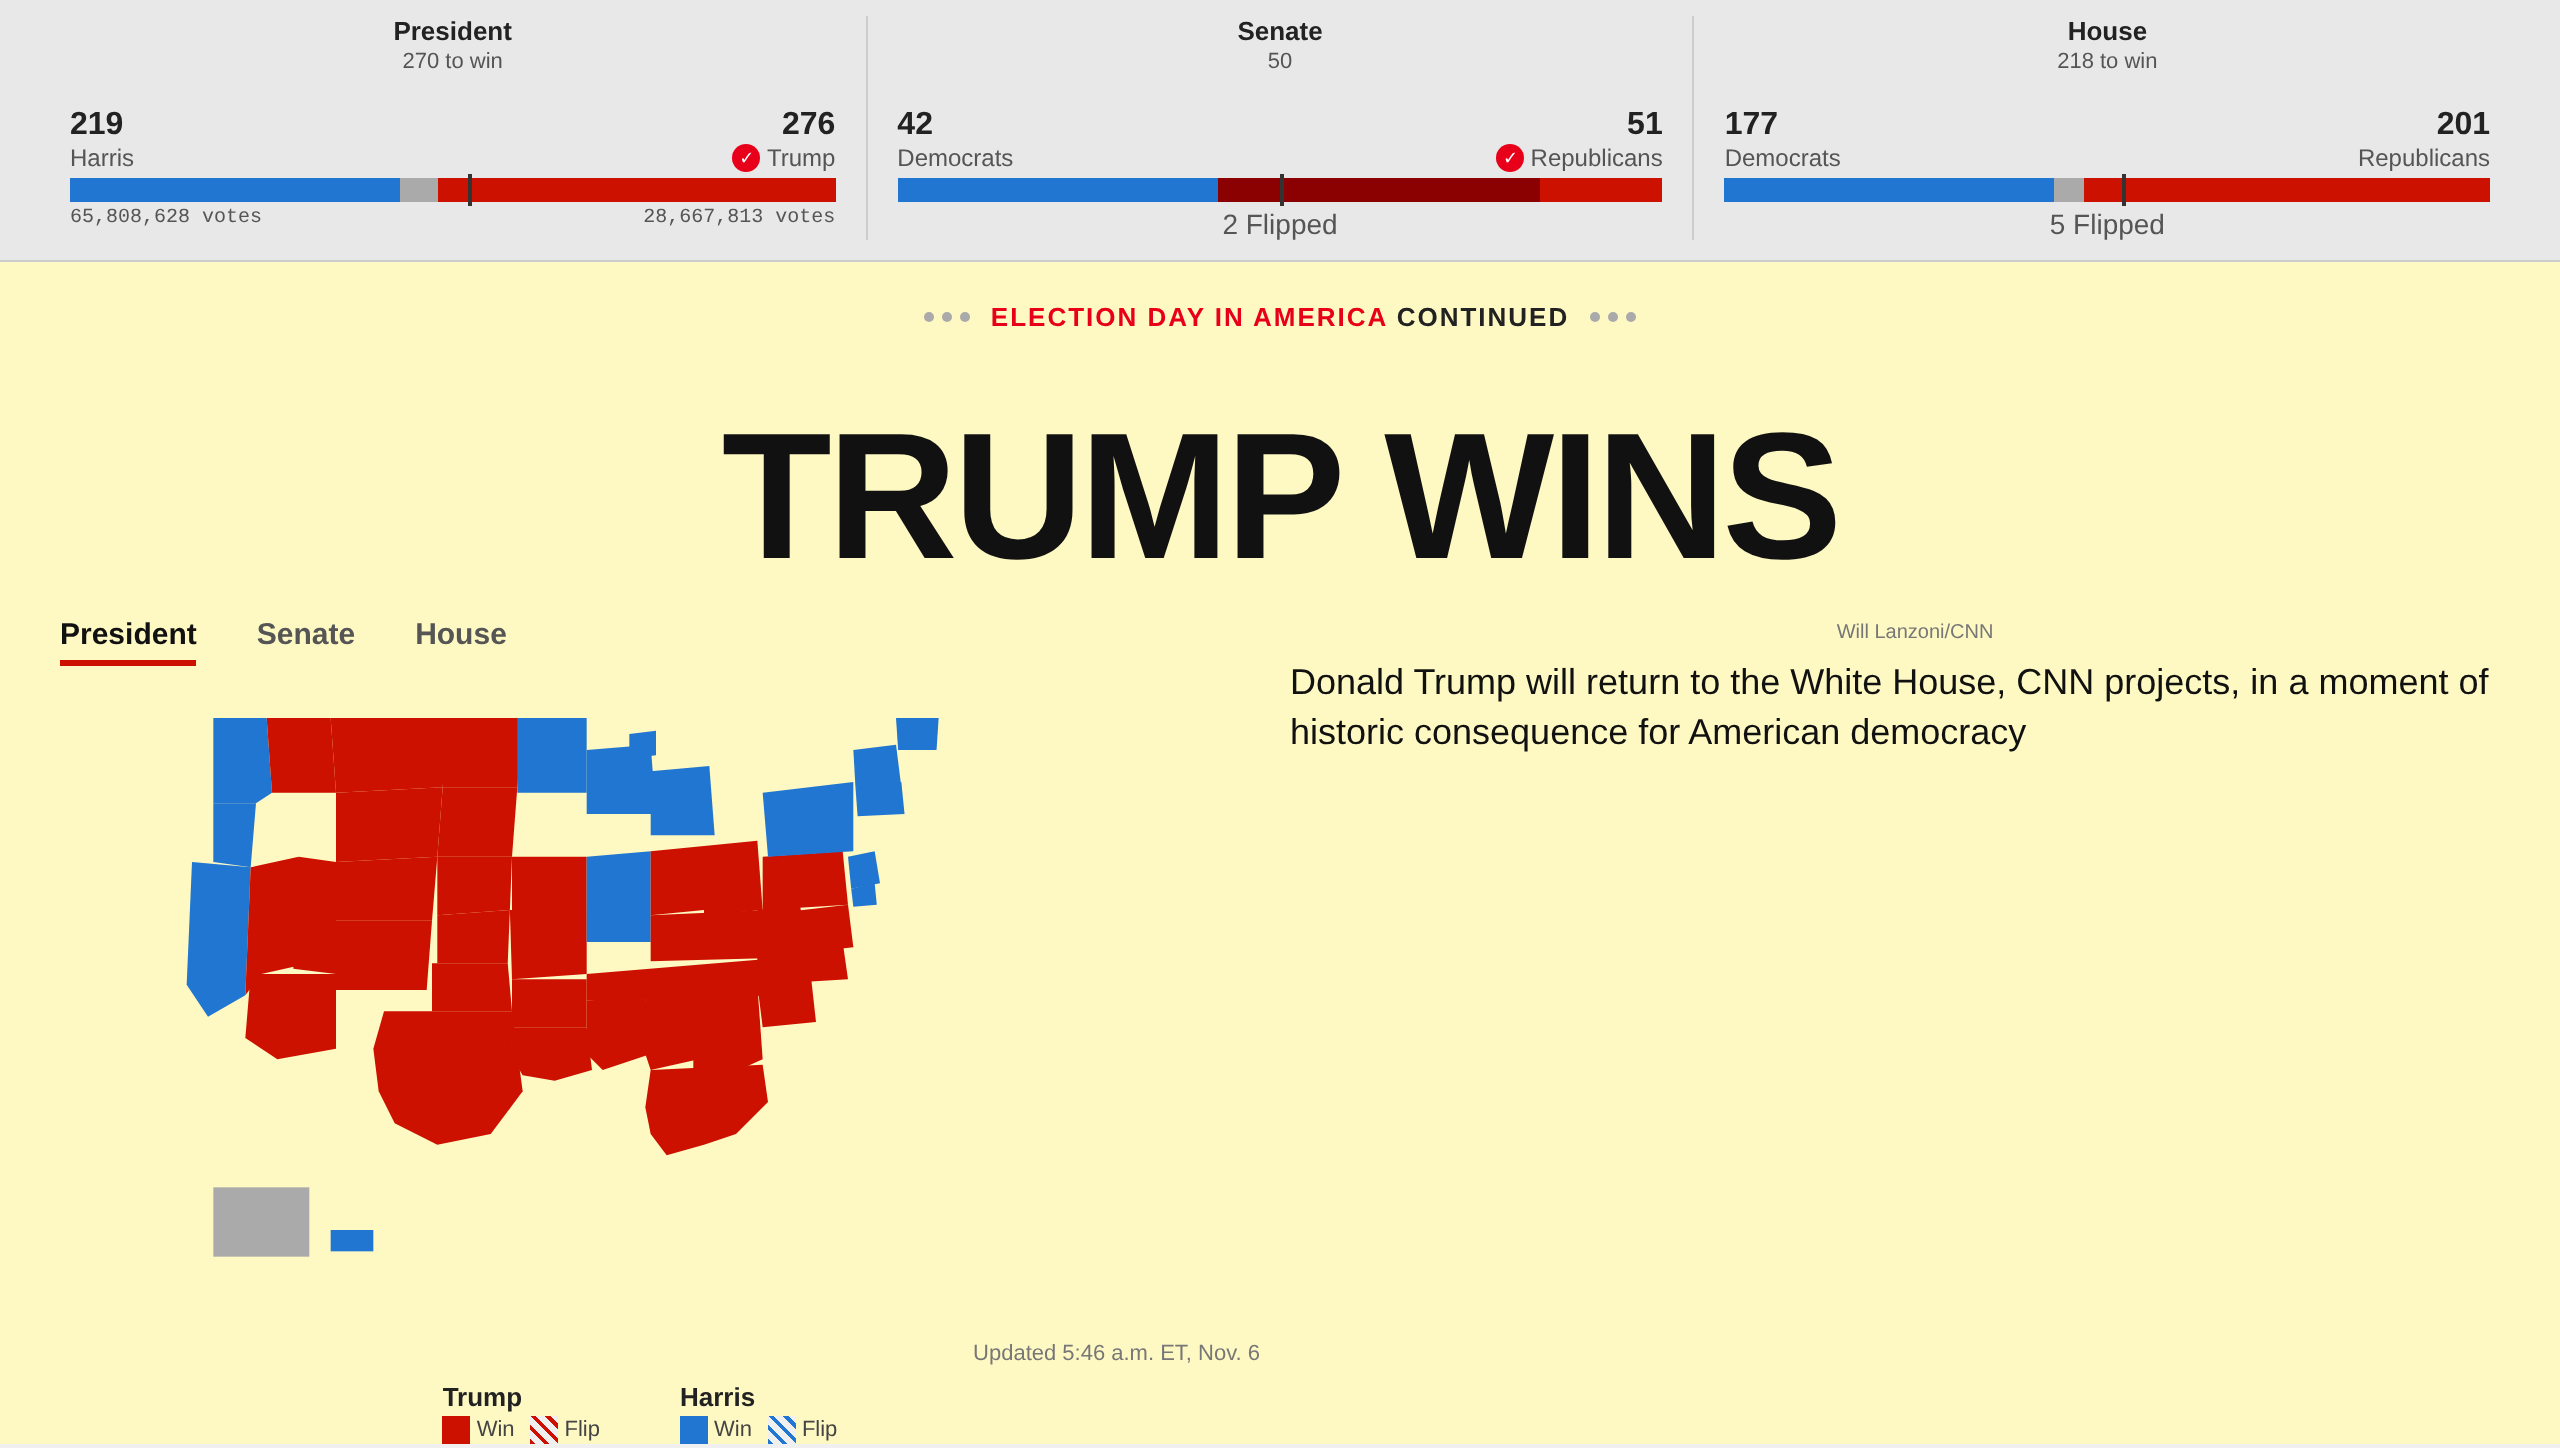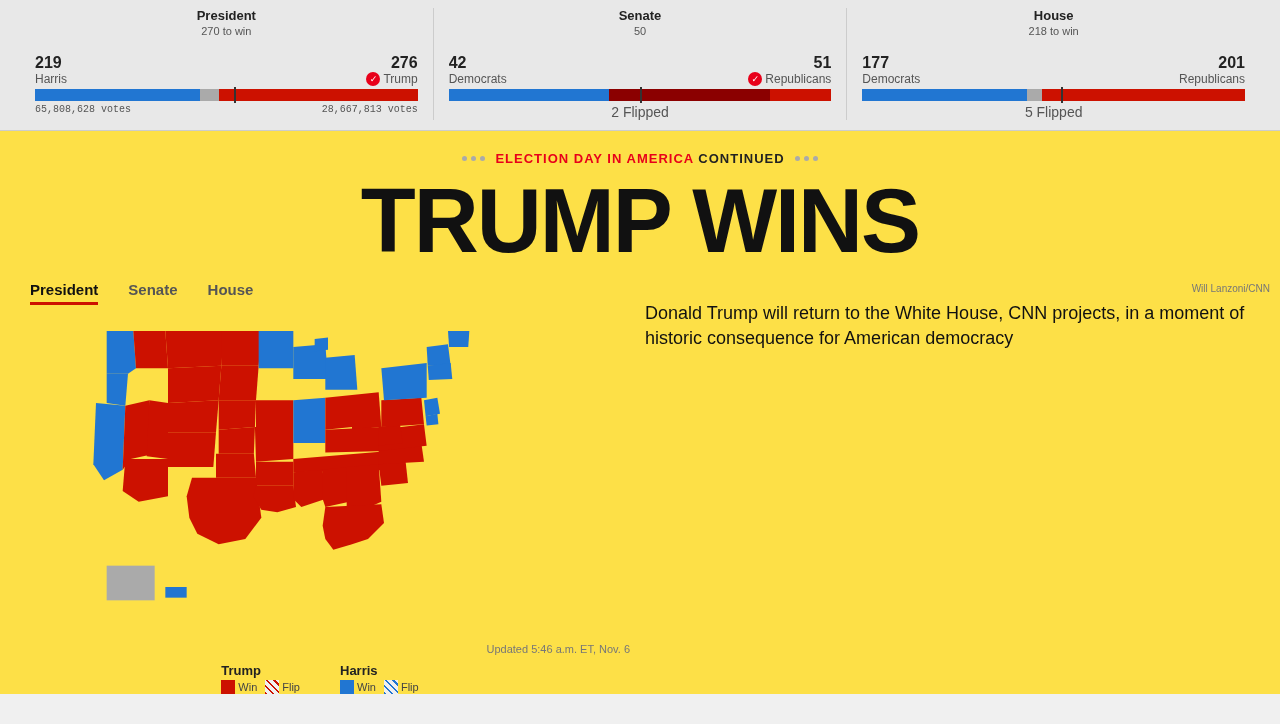--- a/index.html
+++ b/index.html
@@ -127,21 +127,21 @@
 
     .flipped-text {
       font-size: 14px;
       color: #555;
       font-family: Liberation Sans, sans-serif;
       text-align: center;
     }
 
     
     .main-content {
-      background: #fde047;
+      background: #fef9c3;
     }
 
     
     .election-day-header {
       text-align: center;
       padding: 20px 0 5px;
       display: flex;
       align-items: center;
       justify-content: center;
       gap: 10px;
@@ -173,20 +173,21 @@
     
     .trump-wins {
       text-align: center;
       font-family: 'Arial Black', Arial, sans-serif;
       font-size: 90px;
       font-weight: 900;
       color: #111;
       line-height: 1;
       padding: 5px 0 15px;
       letter-spacing: -2px;
+      margin-top: 28px;
     }
 
     
     .lower-section {
       display: flex;
       gap: 0;
       padding: 0 10px;
     }
 
     
@@ -362,21 +363,21 @@
       font-weight: bold;
       padding: 4px 10px;
       border-radius: 3px;
       display: flex;
       align-items: center;
       gap: 5px;
       letter-spacing: 0.5px;
     }
 
     .photo-credit {
-      text-align: right;
+      text-align: center;
       font-size: 10px;
       color: #777;
       font-family: Arial, sans-serif;
       padding: 2px 0;
     }
 
     .news-headline {
       font-family: Arial, sans-serif;
       font-size: 18px;
       color: #111;

